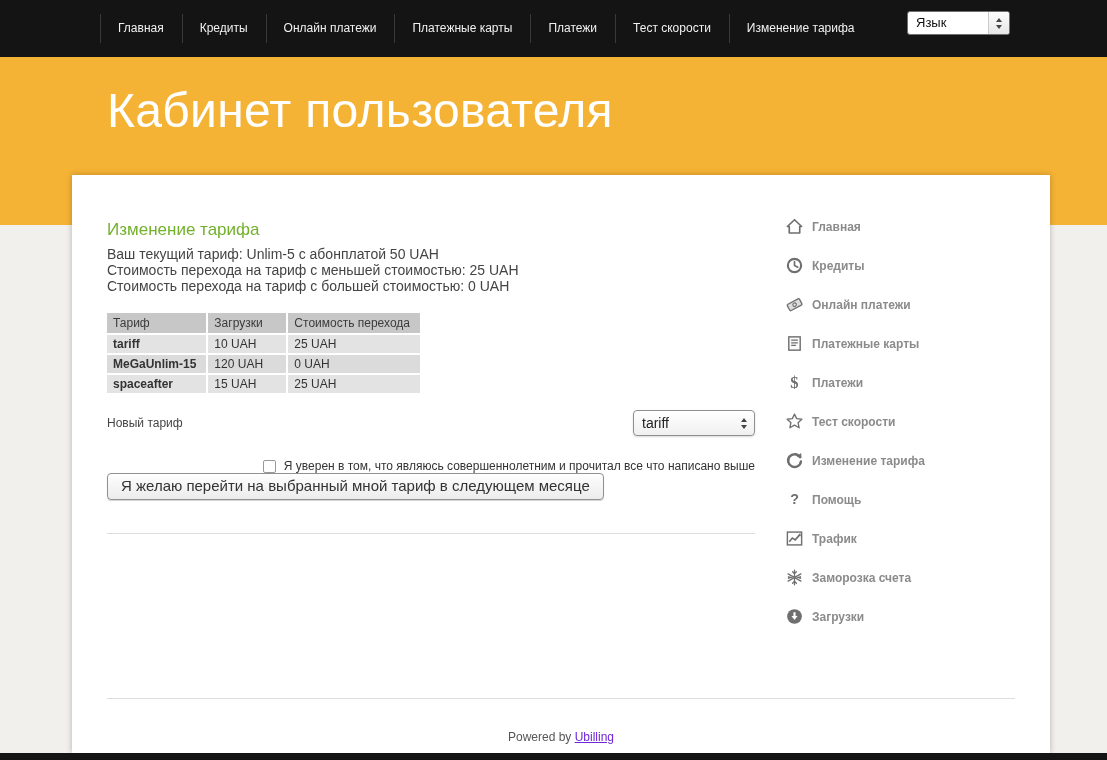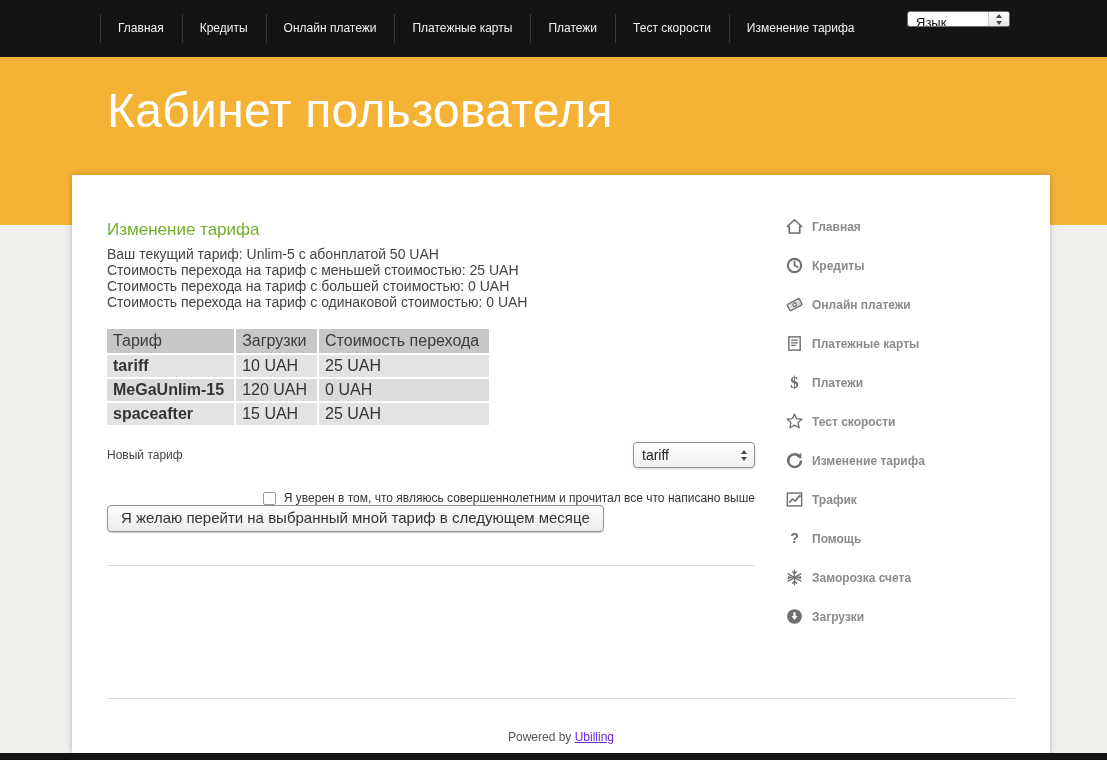--- a/index.html
+++ b/index.html
@@ -11,21 +11,21 @@
   .topbar{height:57px;background:#141414;position:relative;z-index:4;}
   .nav-menu{list-style:none;display:flex;margin:0 0 0 100px;padding:0;height:57px;align-items:center;}
   .nav-item{
     color:#f1f1f1;font-size:12px;padding:0 18px;height:57px;line-height:57px;
     position:relative;cursor:pointer;white-space:nowrap;
   }
   .nav-item::before{
     content:"";position:absolute;left:0;top:14px;height:29px;width:1px;background:#3a3a3a;
   }
   .lang-select{
-    position:absolute;right:97px;top:11px;width:103px;height:16px;background:#fff;
+    position:absolute;right:97px;top:11px;width:103px;height:24px;background:#fff;
     border:1px solid #6f6f6f;border-radius:3px;display:flex;align-items:stretch;
     box-sizing:border-box;cursor:pointer;overflow:hidden;
   }
   .lang-select .val{flex:1;padding-left:8px;font-size:13px;color:#111;line-height:22px;}
   .spin{
     width:20px;display:flex;flex-direction:column;align-items:center;justify-content:center;gap:3px;
   }
   .lang-select .spin{border-left:1px solid #ccc;background:linear-gradient(#fdfdfd,#e7e7e7);}
   .tri-up{width:0;height:0;border-left:3.5px solid transparent;border-right:3.5px solid transparent;border-bottom:4.5px solid #444;}
   .tri-down{width:0;height:0;border-left:3.5px solid transparent;border-right:3.5px solid transparent;border-top:4.5px solid #444;}
@@ -39,21 +39,21 @@
     position:absolute;left:72px;top:175px;width:978px;height:578px;background:#fff;
     box-shadow:0 0 6px rgba(0,0,0,.25);box-sizing:border-box;padding:45px 35px 0;z-index:2;
   }
   .cols{display:flex;min-height:478px;}
   .main-col{flex:1;padding-right:30px;box-sizing:border-box;}
   .side-col{width:230px;margin-top:-13px;}
 
   h2.section{margin:0 0 6px;font-size:17px;font-weight:400;color:#73B02C;}
   .info-line{font-size:14px;color:#444;line-height:16px;}
 
-  table.tariffs{border-collapse:separate;border-spacing:2px;margin:17px 0 0 -2px;font-size:16px;color:#333;}
+  table.tariffs{border-collapse:separate;border-spacing:2px;margin:17px 0 0 -2px;font-size:12px;color:#333;}
   .tariffs th{background:#c7c7c7;font-weight:400;text-align:left;padding:3px 10px 3px 6px;color:#3b3b3b;white-space:nowrap;}
   .tariffs td{background:#e3e3e3;padding:2px 10px 2px 6px;white-space:nowrap;}
   .tariffs tbody tr:nth-child(even) td{background:#dbdbdb;}
   .tariffs th:nth-child(1){min-width:82px;}
   .tariffs th:nth-child(2){min-width:62px;}
   .tariffs th:nth-child(3){min-width:112px;}
   .tariffs td.name{font-weight:700;}
 
   .select-row{margin-top:15px;font-size:12px;color:#444;display:flex;align-items:center;justify-content:space-between;}
   .select-box{
@@ -164,21 +164,20 @@
 </div>
 
 <div class="card">
   <div class="cols">
     <div class="main-col">
       <h2 class="section">Изменение тарифа</h2>
       <div>
           <div class="info-line">Ваш текущий тариф: Unlim-5 с абонплатой 50 UAH</div>
           <div class="info-line">Стоимость перехода на тариф с меньшей стоимостью: 25 UAH</div>
           <div class="info-line">Стоимость перехода на тариф с большей стоимостью: 0 UAH</div>
-          <div class="info-line">Стоимость перехода на тариф с одинаковой стоимостью: 0 UAH</div>
         </div>
 
       <table class="tariffs">
         <thead>
             <tr>
               <th>Тариф</th>
               <th>Загрузки</th>
               <th>Стоимость перехода</th>
             </tr>
           </thead>
@@ -260,29 +259,29 @@
           <span class="lbl">Тест скорости</span>
         </div>
         <div class="side-item">
           <svg class="ic" viewBox="0 0 16 16" width="19" height="19">
             <use href="#i-refresh"></use>
           </svg>
           <span class="lbl">Изменение тарифа</span>
         </div>
         <div class="side-item">
           <svg class="ic" viewBox="0 0 16 16" width="19" height="19">
+            <use href="#i-question"></use>
+          </svg>
+          <span class="lbl">Помощь</span>
+        </div>
+        <div class="side-item">
+          <svg class="ic" viewBox="0 0 16 16" width="19" height="19">
             <use href="#i-chart"></use>
           </svg>
           <span class="lbl">Трафик</span>
-        </div>
-        <div class="side-item">
-          <svg class="ic" viewBox="0 0 16 16" width="19" height="19">
-            <use href="#i-question"></use>
-          </svg>
-          <span class="lbl">Помощь</span>
         </div>
         <div class="side-item">
           <svg class="ic" viewBox="0 0 16 16" width="19" height="19">
             <use href="#i-snowflake"></use>
           </svg>
           <span class="lbl">Заморозка счета</span>
         </div>
         <div class="side-item">
           <svg class="ic" viewBox="0 0 16 16" width="19" height="19">
             <use href="#i-download"></use>

